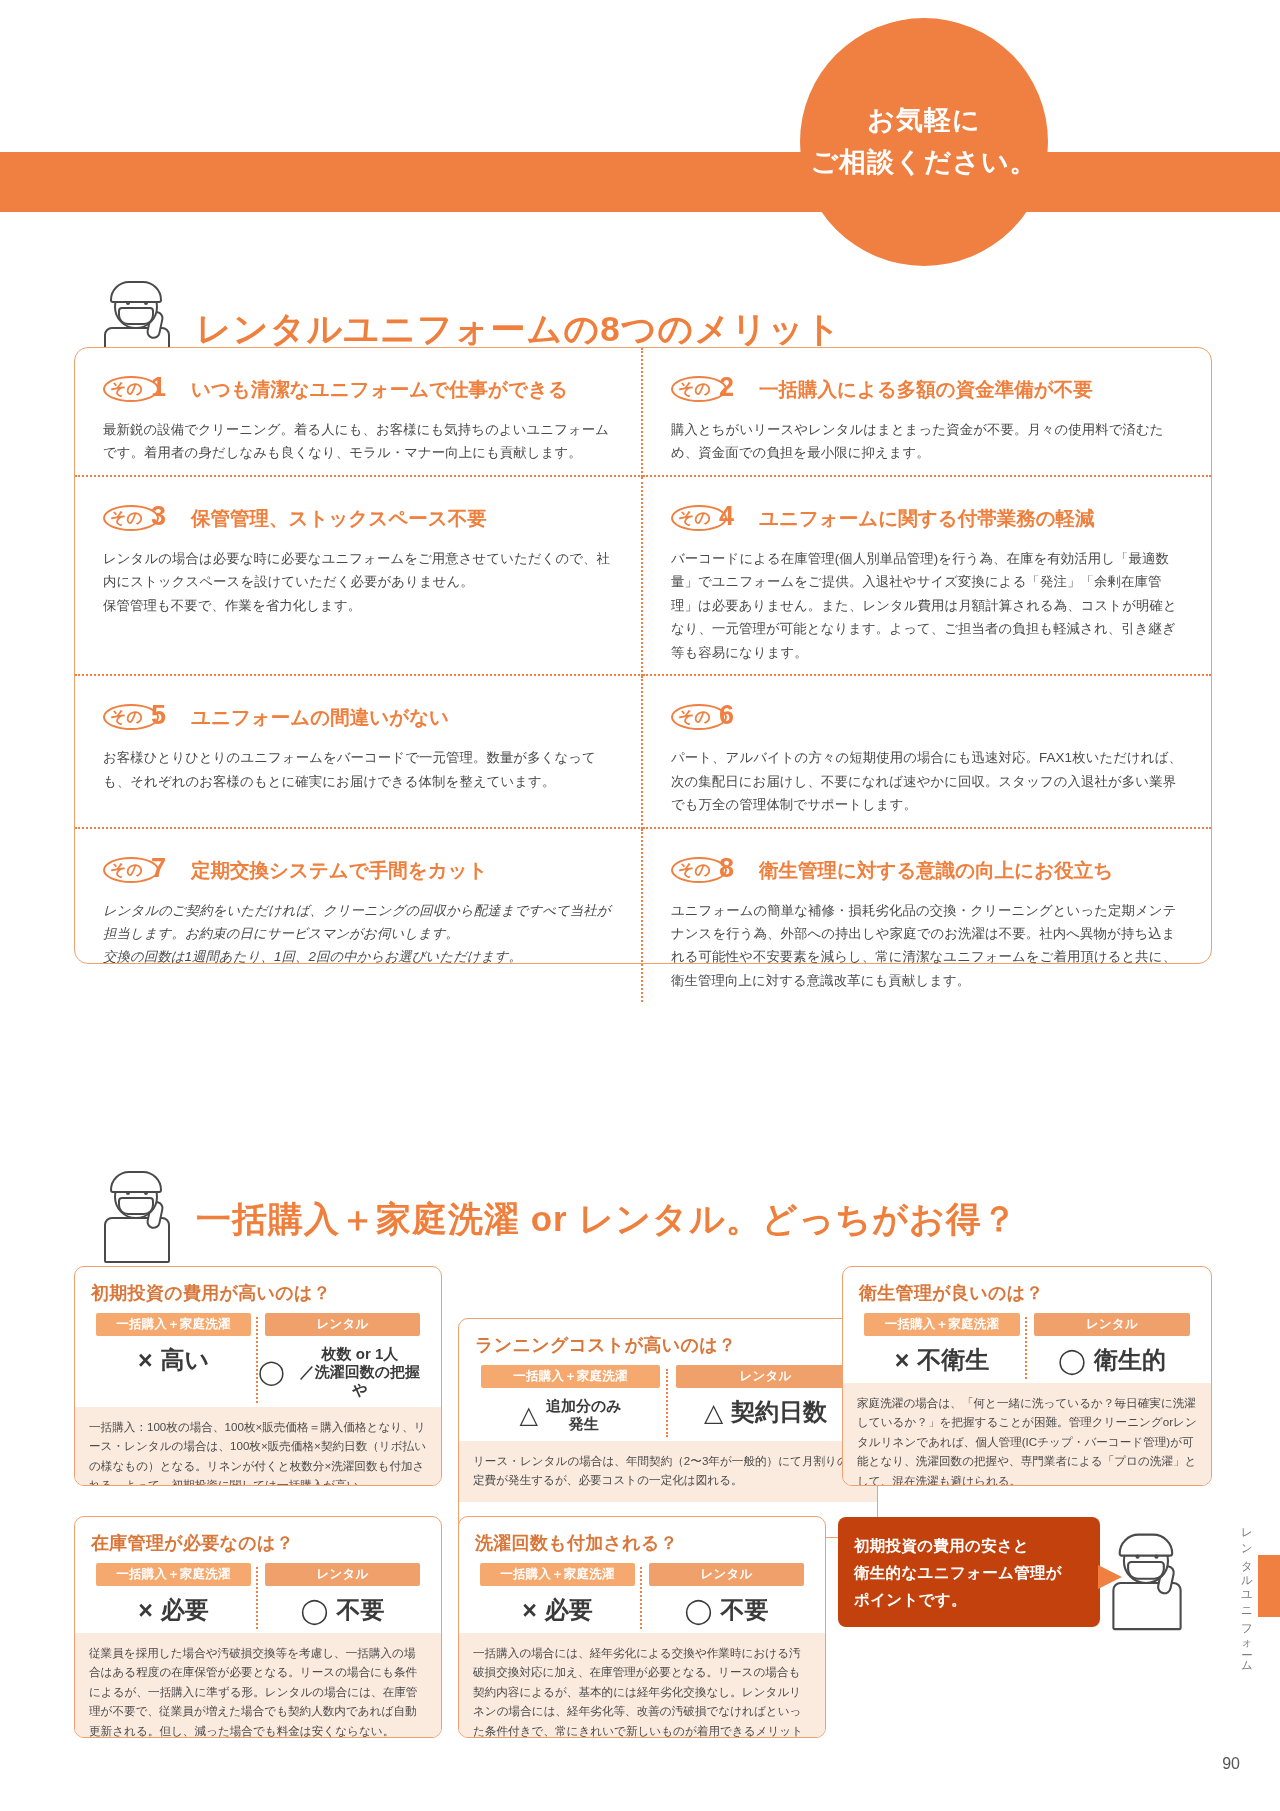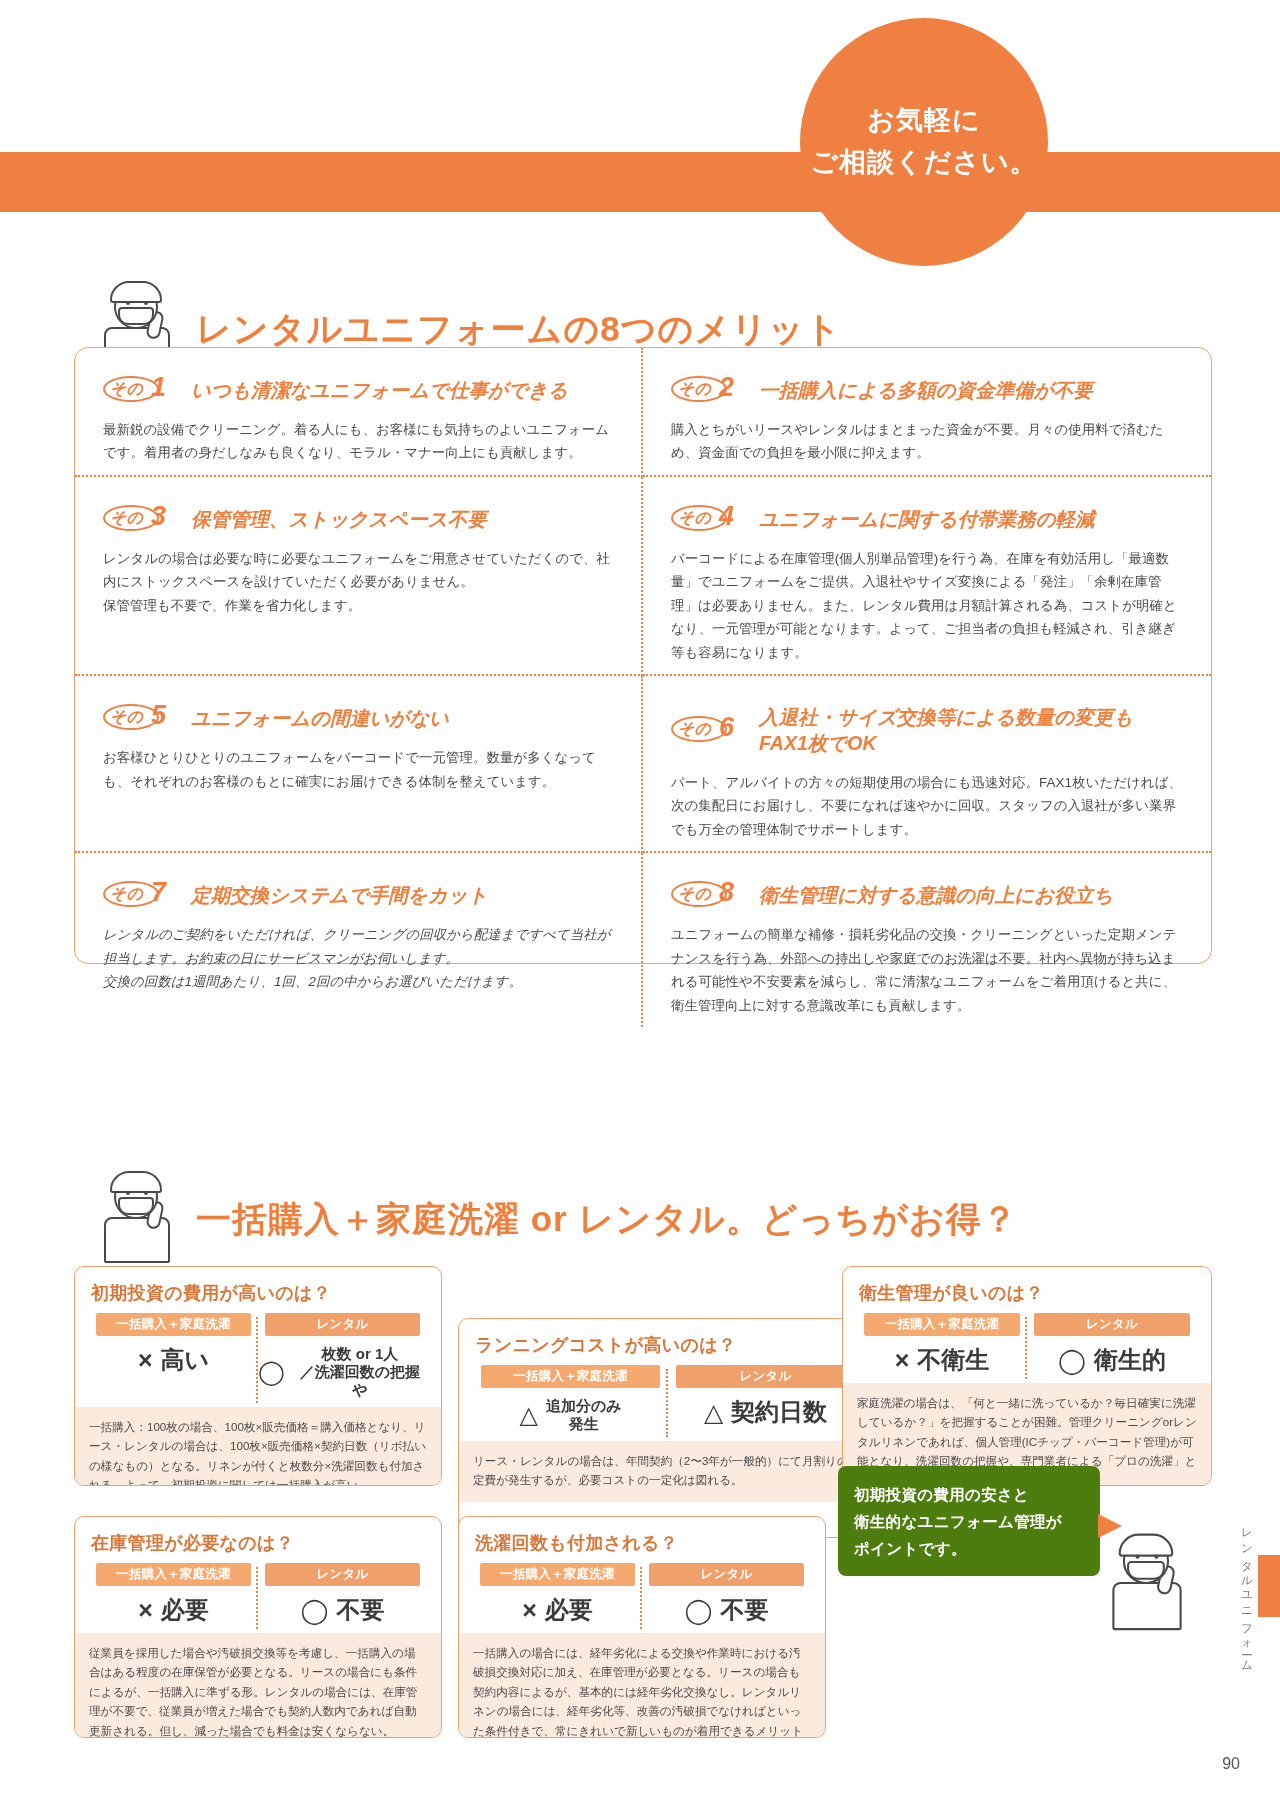--- a/index.html
+++ b/index.html
@@ -70,21 +70,21 @@
     display:grid;
     grid-template-columns:1fr 1fr;
     grid-template-rows:auto auto auto auto;
   }
   .merit {
     padding:26px 28px 10px 28px;
     position:relative;
   }
   .merit.left { border-right:2px dotted #ef8041; }
   .merit.rowline { border-bottom:2px dotted #ef8041; }
-  .merit-title { display:flex; align-items:center; margin-bottom:14px;font-style:italic; }
+  .merit-title { display:flex; align-items:flex-start; margin-bottom:14px; }
   .badge {
     flex:0 0 auto; width:78px; height:30px; position:relative; margin-right:10px;
   }
   .badge .ellipse {
     position:absolute; left:0; top:2px; width:56px; height:26px;
     border:2px solid #ef8041; border-radius:50%;
   }
   .badge .txt {
     position:absolute; left:7px; top:5px; font-size:16px; color:#ef8041; font-weight:bold;
     letter-spacing:0px;
@@ -126,22 +126,22 @@
   .cmp-val .mark { font-size:25px; color:#3a3a3a; }
   .cmp-val.small { font-size:15px; }
   .cmp-val.small .mark { font-size:24px; }
   .cmp-note {
     background:#fbeade; font-size:11.6px; line-height:1.68; color:#4a4a4a;
     padding:10px 14px 12px 14px; margin-top:0;
   }
 
   
   .callout {
-    position:absolute; left:838px; top:1466px; width:262px; height:110px;
-    background:#4d7c0f; border-radius:8px; color:#fff;
+    position:absolute; left:838px; top:1517px; width:262px; height:110px;
+    background:#c2410c; border-radius:8px; color:#fff;
     font-size:15.5px; font-weight:bold; line-height:1.75; padding:15px 16px;
     letter-spacing:0.3px;
   }
   .callout::after {
     content:""; position:absolute; right:-22px; top:48px;
     border-top:12px solid transparent; border-bottom:12px solid transparent;
     border-left:24px solid #ef8041;
   }
   .mascot2 { position:absolute; left:1110px; top:1540px; transform:scale(1.05); }
 
@@ -237,22 +237,20 @@
         </div>
         <div class="merit-body" style="white-space: pre-line;">お客様ひとりひとりのユニフォームをバーコードで一元管理。数量が多くなっても、それぞれのお客様のもとに確実にお届けできる体制を整えています。</div>
       </div>
       <div class="merit rowline">
         <div class="merit-title">
           <span class="badge">
             <span class="ellipse"></span>
             <span class="txt">その</span>
             <span class="num">6</span>
           </span>
-          <span class="mt-text" style="white-space: pre-line;">入退社・サイズ交換等による数量の変更も
-FAX1枚でOK</span>
         </div>
         <div class="merit-body" style="white-space: pre-line;">パート、アルバイトの方々の短期使用の場合にも迅速対応。FAX1枚いただければ、次の集配日にお届けし、不要になれば速やかに回収。スタッフの入退社が多い業界でも万全の管理体制でサポートします。</div>
       </div>
       <div class="merit left">
         <div class="merit-title">
           <span class="badge">
             <span class="ellipse"></span>
             <span class="txt">その</span>
             <span class="num">7</span>
           </span>

